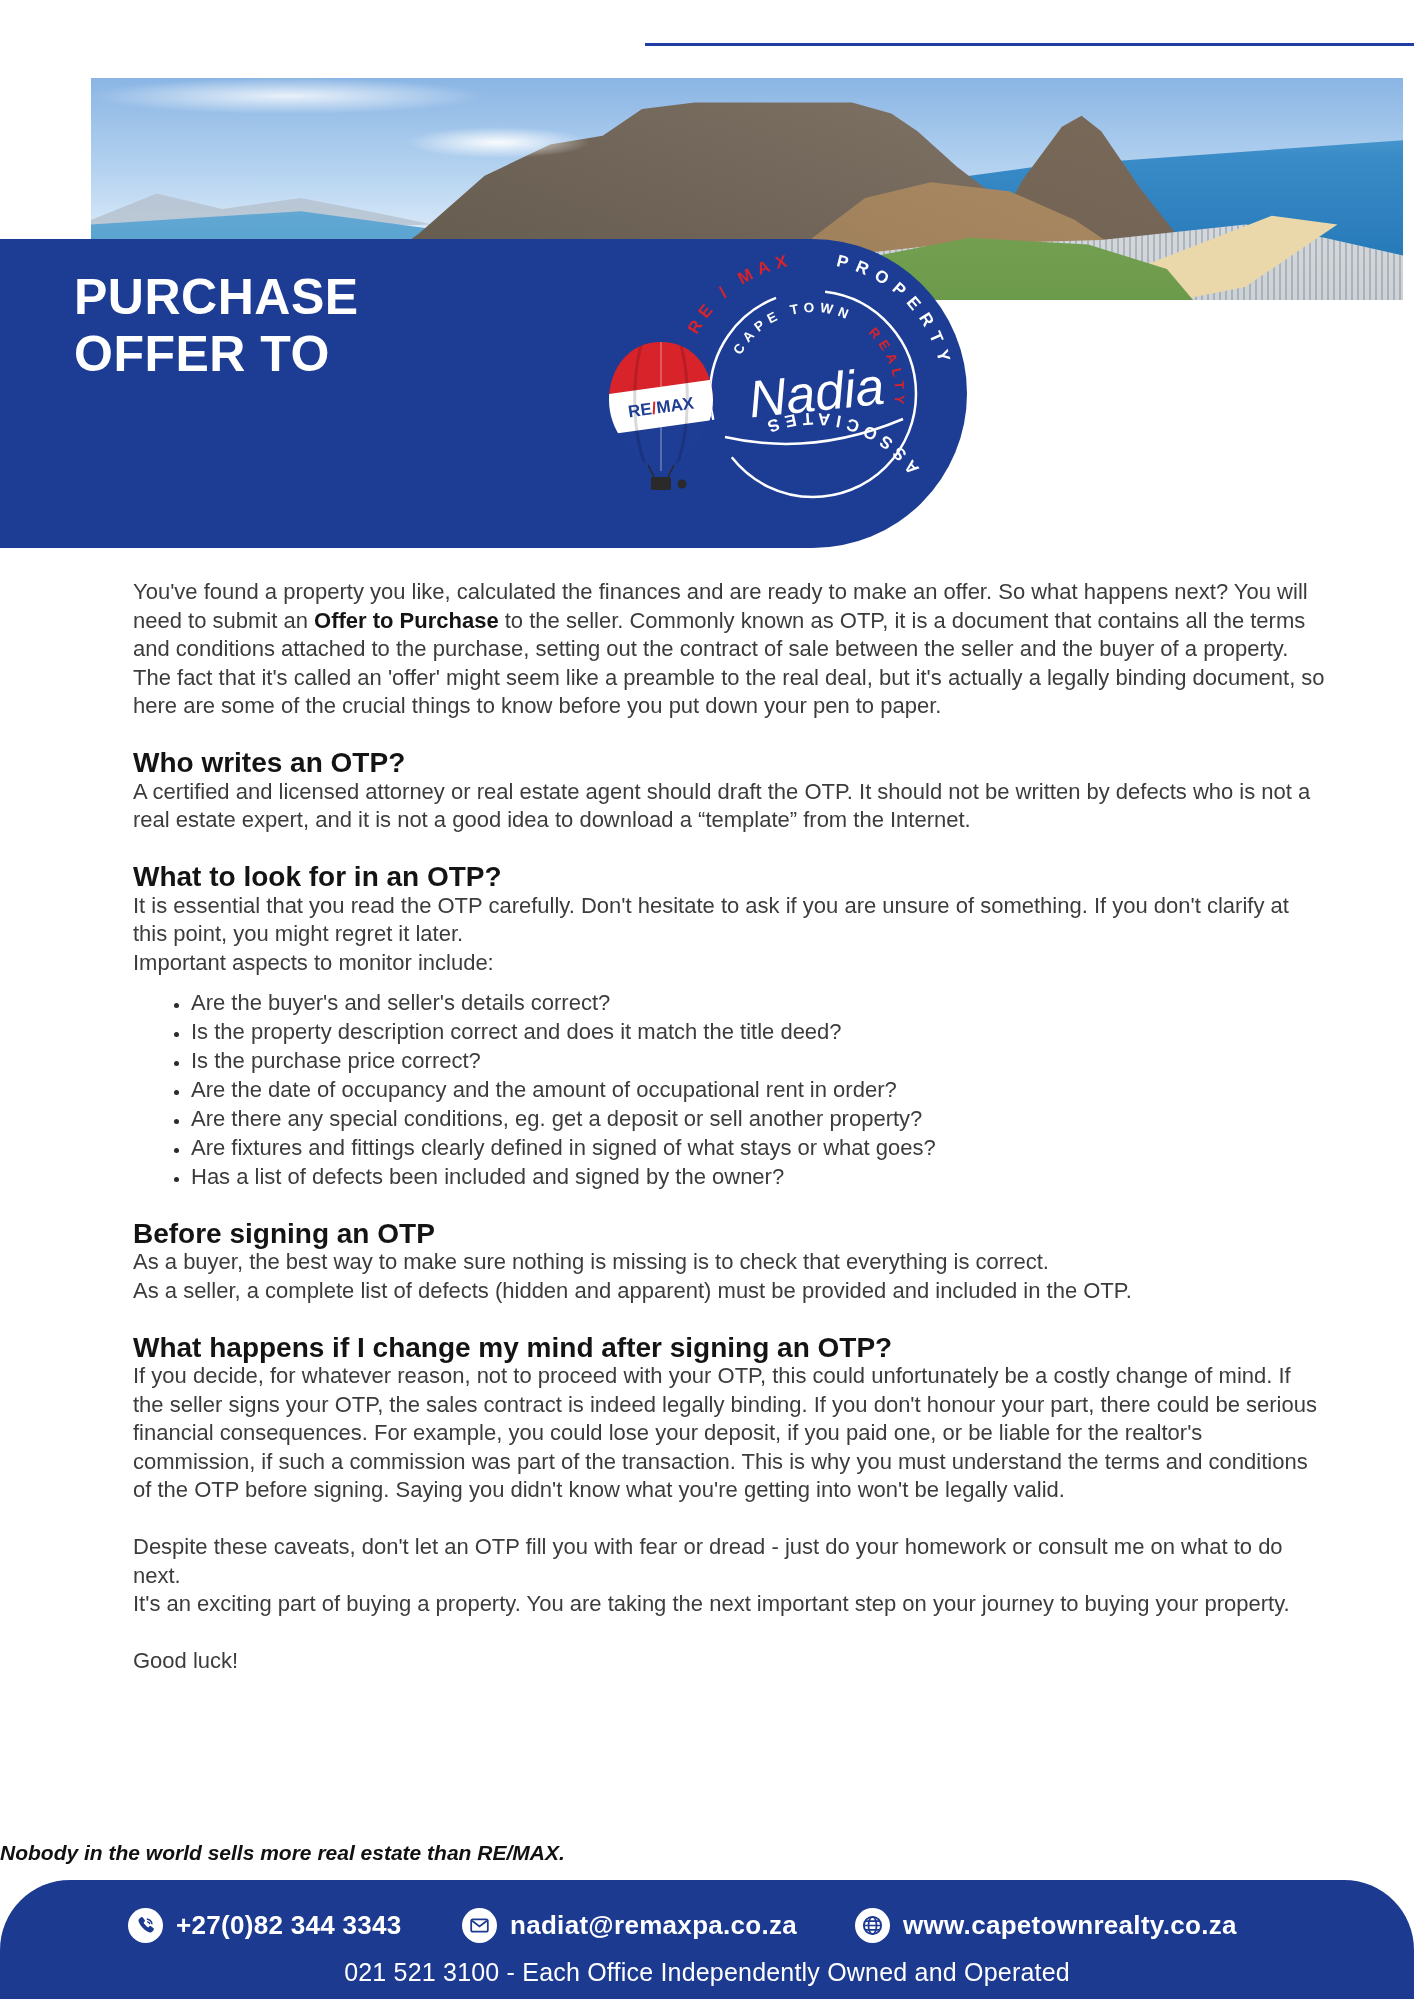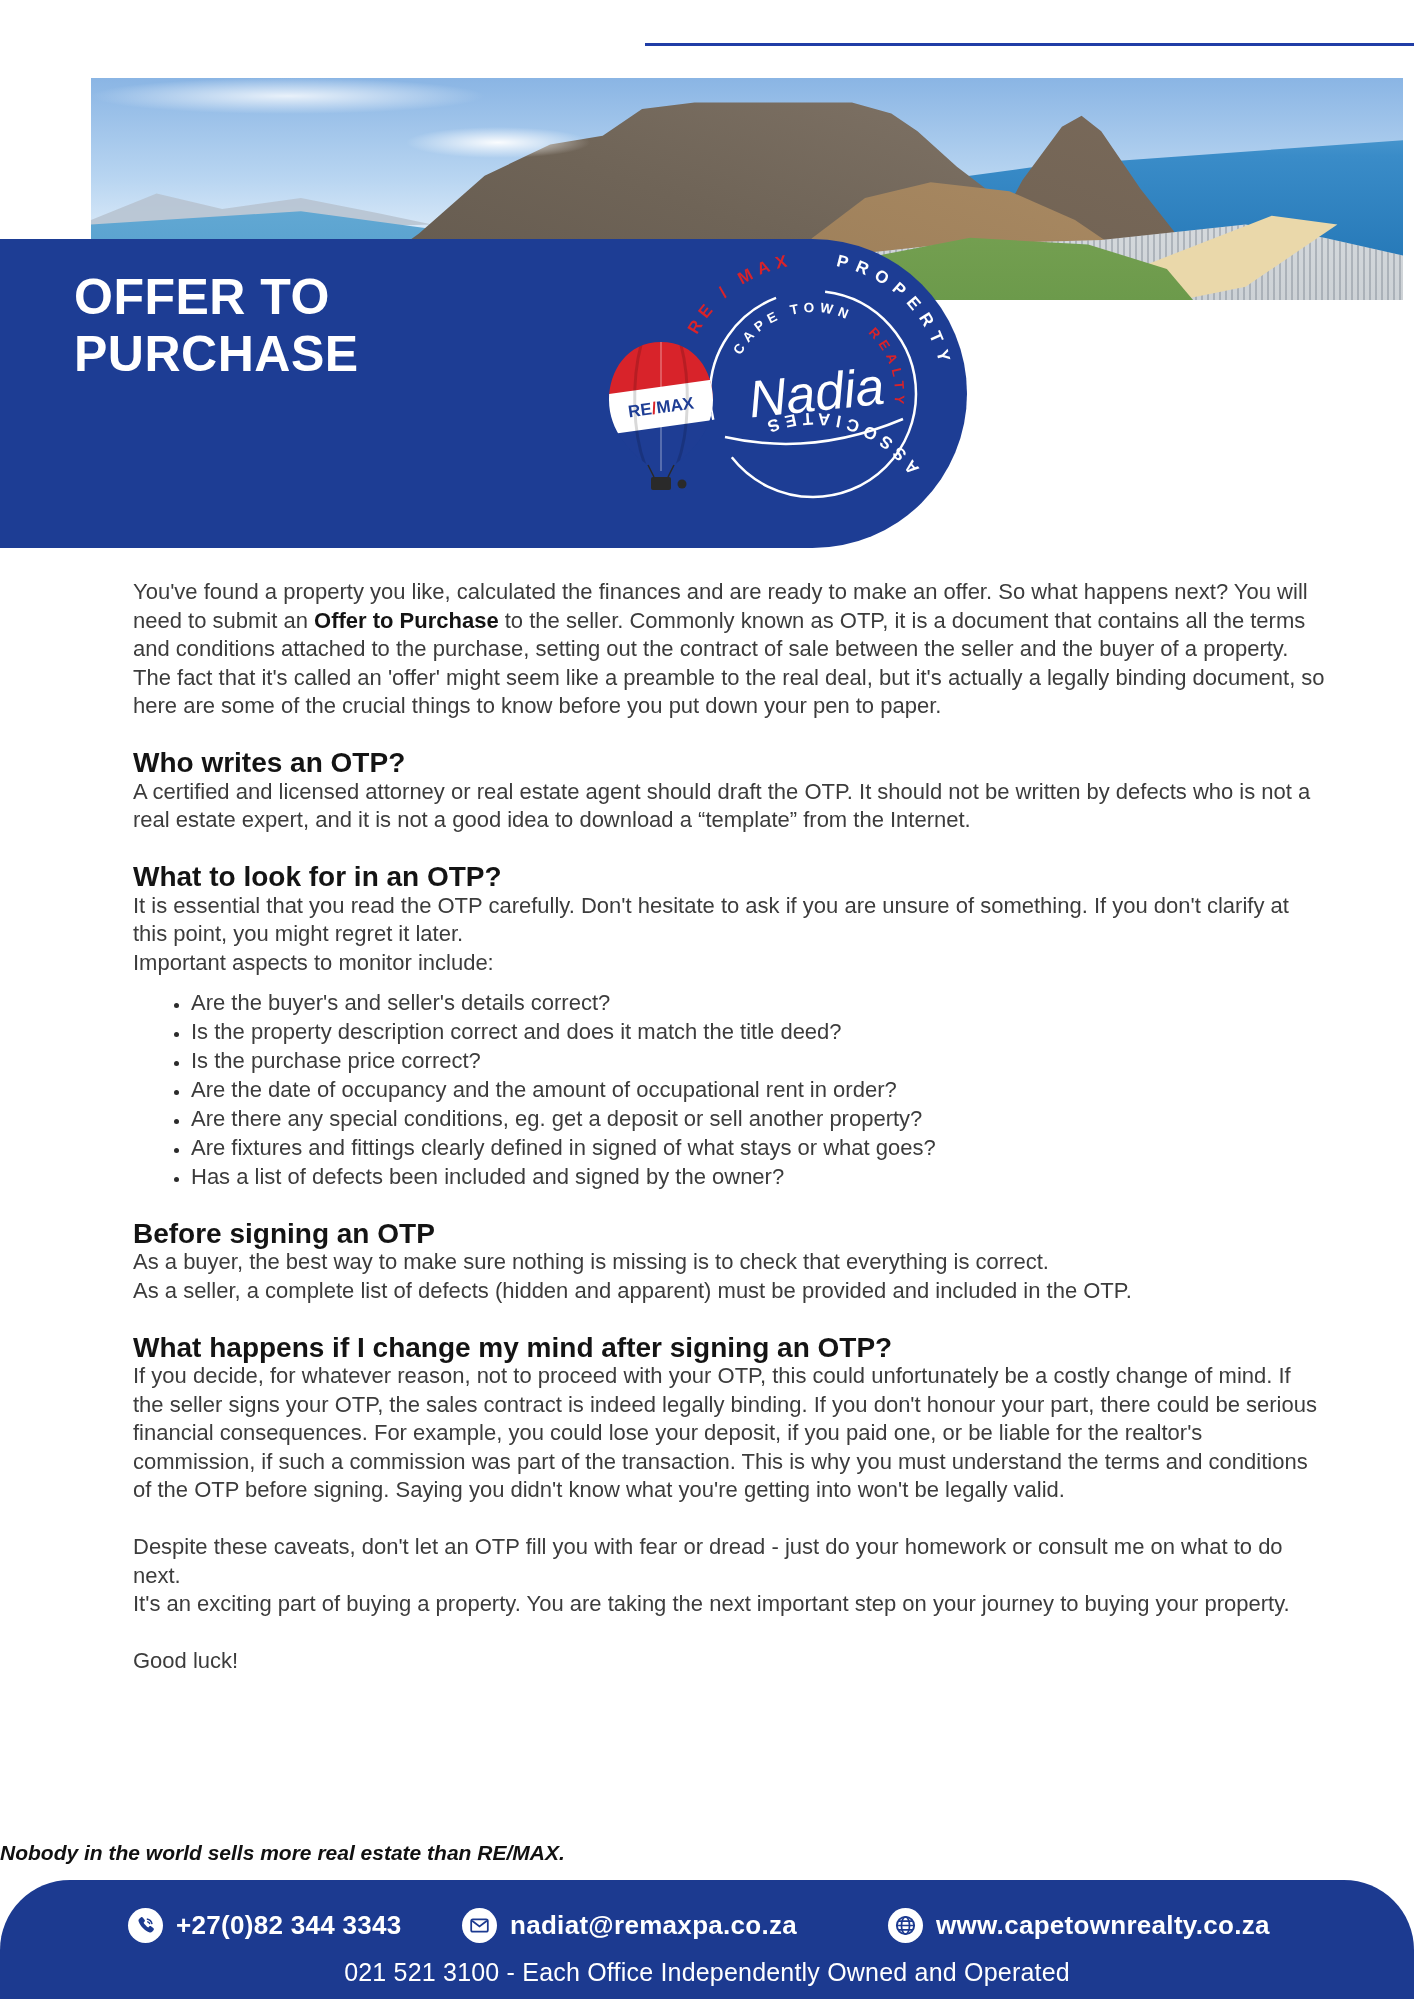--- a/index.html
+++ b/index.html
@@ -64,21 +64,21 @@
   .copy li::marker { font-size:.8em; color:#2b2b2b; }
 
   
   .tagline { position:absolute; left:0; top:1841px; width:1147px; text-align:left;
              font-size:21px; font-weight:700; font-style:italic; color:#111111; }
   .footer { position:absolute; left:0; top:1880px; width:1414px; height:119px;
             background:#1c3a90; border-radius:70px 70px 0 0; color:#ffffff; }
   .contact { position:absolute; top:28px; display:flex; align-items:center; gap:13px; }
   .contact-phone   { left:128px; }
   .contact-email   { left:462px; }
-  .contact-website { left:888px; }
+  .contact-website { left:855px; }
   .contact .txt { font-size:26px; font-weight:700; letter-spacing:.3px; white-space:nowrap; }
   .cicon { width:35px; height:35px; border-radius:50%; background:#ffffff; flex:0 0 auto;
            display:flex; align-items:center; justify-content:center; }
   .footer-bottom { position:absolute; left:0; top:78px; width:1414px; text-align:center;
                    font-size:25px; font-weight:400; color:#ffffff; letter-spacing:.2px; }
 </style>
 </head>
 <body>
 
 <div class="page">
@@ -94,22 +94,22 @@
     <div class="layer lions-head"></div>
     <div class="layer signal-hill"></div>
     <div class="layer city"></div>
     <div class="layer beach"></div>
     <div class="layer golf"></div>
     <div class="cloud"></div>
   </div>
 
   <div class="banner">
     <div class="banner-title">
+      <div>PURCHASE</div>
       <div>OFFER TO</div>
-      <div>PURCHASE</div>
     </div>
 
     <svg class="badge-svg" viewBox="0 0 395 309">
       <defs>
         <path id="arcRemax" d="M112,96  A130,130 0 0 1 216.7,25.5" fill="none"></path>
         <path id="arcProperty" d="M250.6,27 A130,130 0 0 1 356,177.6" fill="none"></path>
         <path id="arcAssoc" d="M334.5,229.6 A130,130 0 0 0 121.5,229.6" fill="none"></path>
         <path id="arcCape" d="M155.6,116.5 A82,82 0 0 1 271.4,85.5" fill="none"></path>
         <path id="arcRealty" d="M282.9,94.1 A82,82 0 0 1 286,213" fill="none"></path>
         <clipPath id="balloonClip">

